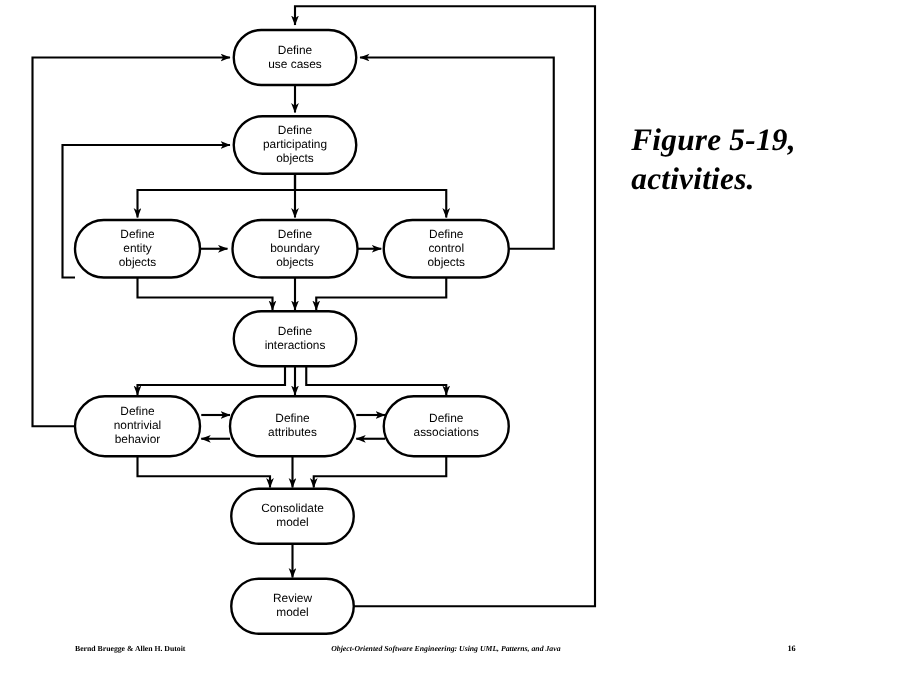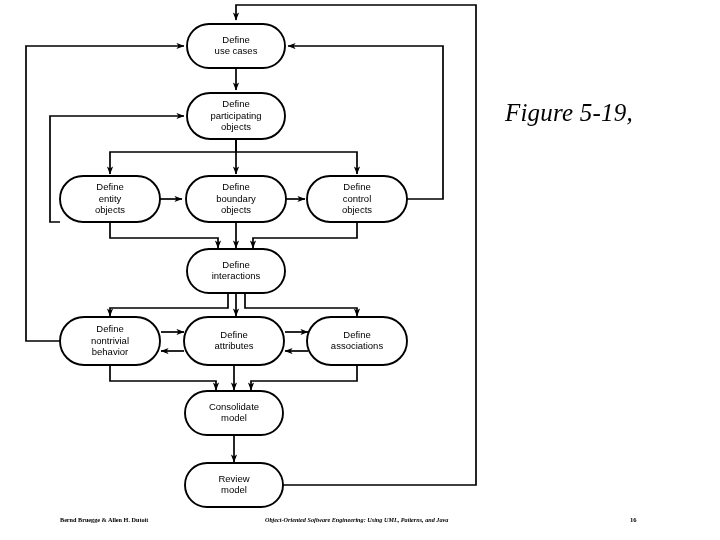--- a/index.html
+++ b/index.html
@@ -3,21 +3,21 @@
 <meta charset="utf-8">
 <style>
   html,body{margin:0;padding:0;background:#ffffff;}
   body{width:720px;height:540px;overflow:hidden;
        font-family:"Liberation Sans", sans-serif;}
   #page{position:relative;width:652px;height:540px;background:#fff;}
   #diagram{position:absolute;left:0;top:0;width:720px;height:540px;}
   .nodelabel{font-family:"Liberation Sans", sans-serif;font-size:9.5px;fill:#000;
              text-anchor:middle;dominant-baseline:middle;}
   .caption{position:absolute;left:505px;top:98px;width:200px;
-           font-family:"Liberation Serif", serif;font-style:italic;font-weight:normal;
+           font-family:"Liberation Serif", serif;font-style:italic;font-weight:bold;
            font-size:25px;line-height:1.22;color:#000;letter-spacing:0.2px;}
   .footer{position:absolute;left:0;top:516px;width:720px;height:16px;}
   .f-authors{position:absolute;left:60px;top:0;font-family:"Liberation Serif", serif;
              font-weight:bold;font-size:6.2px;color:#000;white-space:nowrap;}
   .f-title{position:absolute;left:265px;top:0;font-family:"Liberation Serif", serif;
            font-weight:bold;font-style:italic;font-size:6.2px;color:#000;white-space:nowrap;}
   .f-page{position:absolute;left:630px;top:0;font-family:"Liberation Serif", serif;
           font-weight:bold;font-size:6.6px;color:#000;white-space:nowrap;}
 </style>
 </head>
@@ -131,20 +131,21 @@
         <g>
           <rect x="185" y="463" width="98" height="44" rx="22" ry="22" fill="#ffffff" stroke="#000000" stroke-width="1.9"></rect>
           <text class="nodelabel" x="234" y="479.4">Review</text>
           <text class="nodelabel" x="234" y="490.6">model</text>
         </g>
       </g>
   </svg>
 
   <div class="caption">
     <div>Figure 5-19,</div>
+    <div>activities.</div>
   </div>
 
   <div class="footer">
     <div class="f-authors">Bernd Bruegge &amp; Allen H. Dutoit</div>
     <div class="f-title">Object-Oriented Software Engineering: Using UML, Patterns, and Java</div>
     <div class="f-page">16</div>
   </div>
 
 </div>
 

